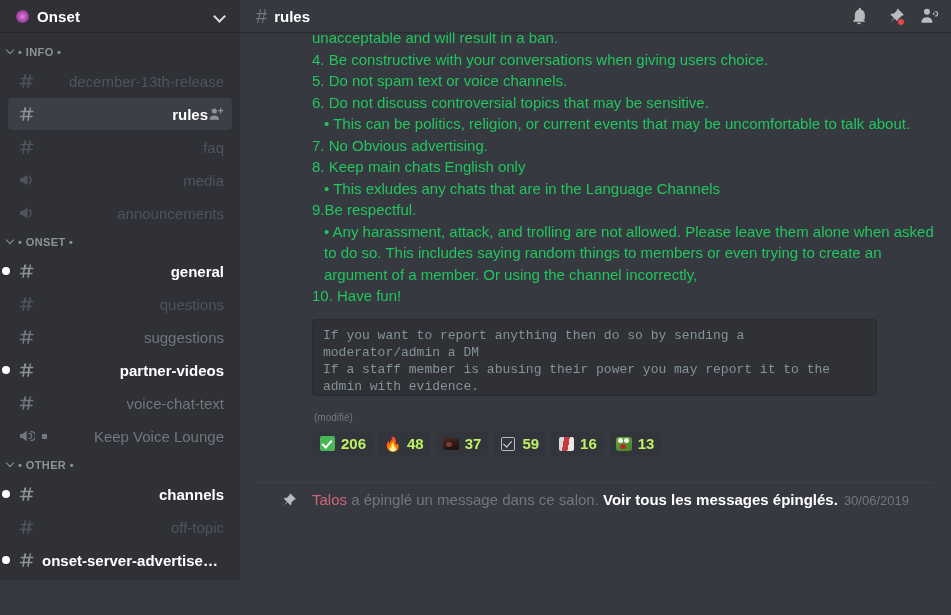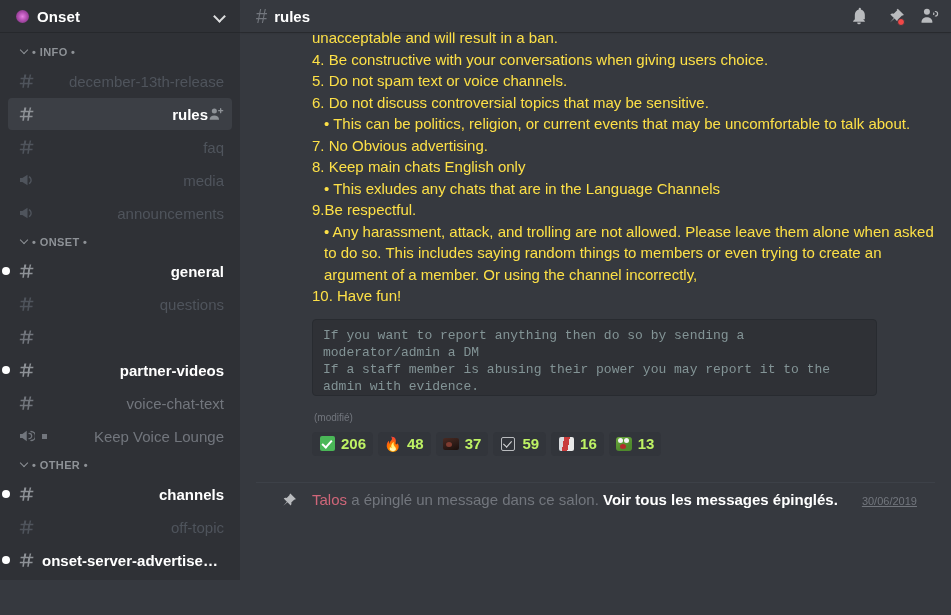--- a/index.html
+++ b/index.html
@@ -42,21 +42,21 @@
   .chevron-down::before {
     content: ""; position: absolute; left: 0; top: 1px;
     width: 7px; height: 7px;
     border-right: 2px solid #dcddde; border-bottom: 2px solid #dcddde;
     transform: rotate(45deg);
   }
   .channels { flex: 1; overflow: hidden; padding-top: 8px; }
 
   .cat {
     display: flex; align-items: center;
-    height: 24px; padding: 0 8px 0 20px;
+    height: 24px; padding: 0 8px 0 6px;
     cursor: pointer;
   }
   .cat-arrow {
     width: 10px; height: 10px; position: relative; margin-right: 2px; flex: 0 0 10px;
   }
   .cat-arrow::before {
     content:""; position:absolute; left:1px; top:0px;
     width: 5px; height: 5px;
     border-right: 1.6px solid #8e9297; border-bottom: 1.6px solid #8e9297;
     transform: rotate(45deg);
@@ -123,21 +123,21 @@
     position: absolute; right: -1px; bottom: 0px;
     width: 8px; height: 8px; border-radius: 50%;
     background: #f04747; border: 1.5px solid #36393f;
   }
 
   .messages {
     flex: 1; overflow: hidden; position: relative;
     padding: 0 16px 0 16px;
   }
   .msg-body {
-    color: #fde047; font-size: 15px; line-height: 21.5px;
+    color: #22c55e; font-size: 15px; line-height: 21.5px;
     padding-left: 56px; padding-top: 0;
     margin-top: -5px;
   }
   .msg-body p { margin: 0; }
   .indent { padding-left: 12px; }
 
   .codeblock {
     margin: 12px 0 16px 56px;
     max-width: 565px;
     background: #2f3136;
@@ -195,21 +195,21 @@
     display: flex; align-items: center;
     padding: 8px 16px 10px 16px;
     margin-top: 26px;
     border-top: 1px solid rgba(79,84,92,.32);
     font-size: 15px; color: #72767d;
   }
   .pin-row-icon { width: 18px; flex: 0 0 18px; margin-right: 16px; margin-left: 6px; color:#b9bbbe; }
   .pin-row-icon svg { display:block; }
   .pin-user { color: #cf6679; }
   .pin-link { color: #fff; font-weight: bold; cursor: pointer; }
-  .pin-time { color: #72767d; font-size: 11px; margin-left: 24px; text-decoration: underline; }
+  .pin-time { color: #72767d; font-size: 13px; margin-left: 6px; }
 </style>
 </head>
 <body>
 
 <div class="app">
 
   <div class="sidebar">
     <div class="server-header">
       <div class="server-badge"></div>
       <div class="server-name">Onset</div>
@@ -287,20 +287,21 @@
             </svg>
           </span>
           <span class="chan-name">questions</span>
         </div>
         <div class="chan ">
           <span class="chan-icon">
             <svg width="19" height="19" viewBox="0 0 24 24" fill="currentColor">
               <path d="M9.2 3l-.7 4.2H4.7l-.3 2h3.8l-.7 4.4H3.7l-.3 2h4l-.7 4.4h2l.7-4.4h4.2l-.7 4.4h2l.7-4.4h3.9l.3-2h-3.9l.7-4.4h3.9l.3-2h-3.9L18 3h-2l-.7 4.2h-4.2L11.8 3h-2zM10 9.2h4.2l-.7 4.4H9.3L10 9.2z"></path>
             </svg>
           </span>
+          <span class="chan-name">suggestions</span>
         </div>
         <div class="chan unread">
           <span class="unread-dot"></span>
           <span class="chan-icon">
             <svg width="19" height="19" viewBox="0 0 24 24" fill="currentColor">
               <path d="M9.2 3l-.7 4.2H4.7l-.3 2h3.8l-.7 4.4H3.7l-.3 2h4l-.7 4.4h2l.7-4.4h4.2l-.7 4.4h2l.7-4.4h3.9l.3-2h-3.9l.7-4.4h3.9l.3-2h-3.9L18 3h-2l-.7 4.2h-4.2L11.8 3h-2zM10 9.2h4.2l-.7 4.4H9.3L10 9.2z"></path>
             </svg>
           </span>
           <span class="chan-name">partner-videos</span>
         </div>

